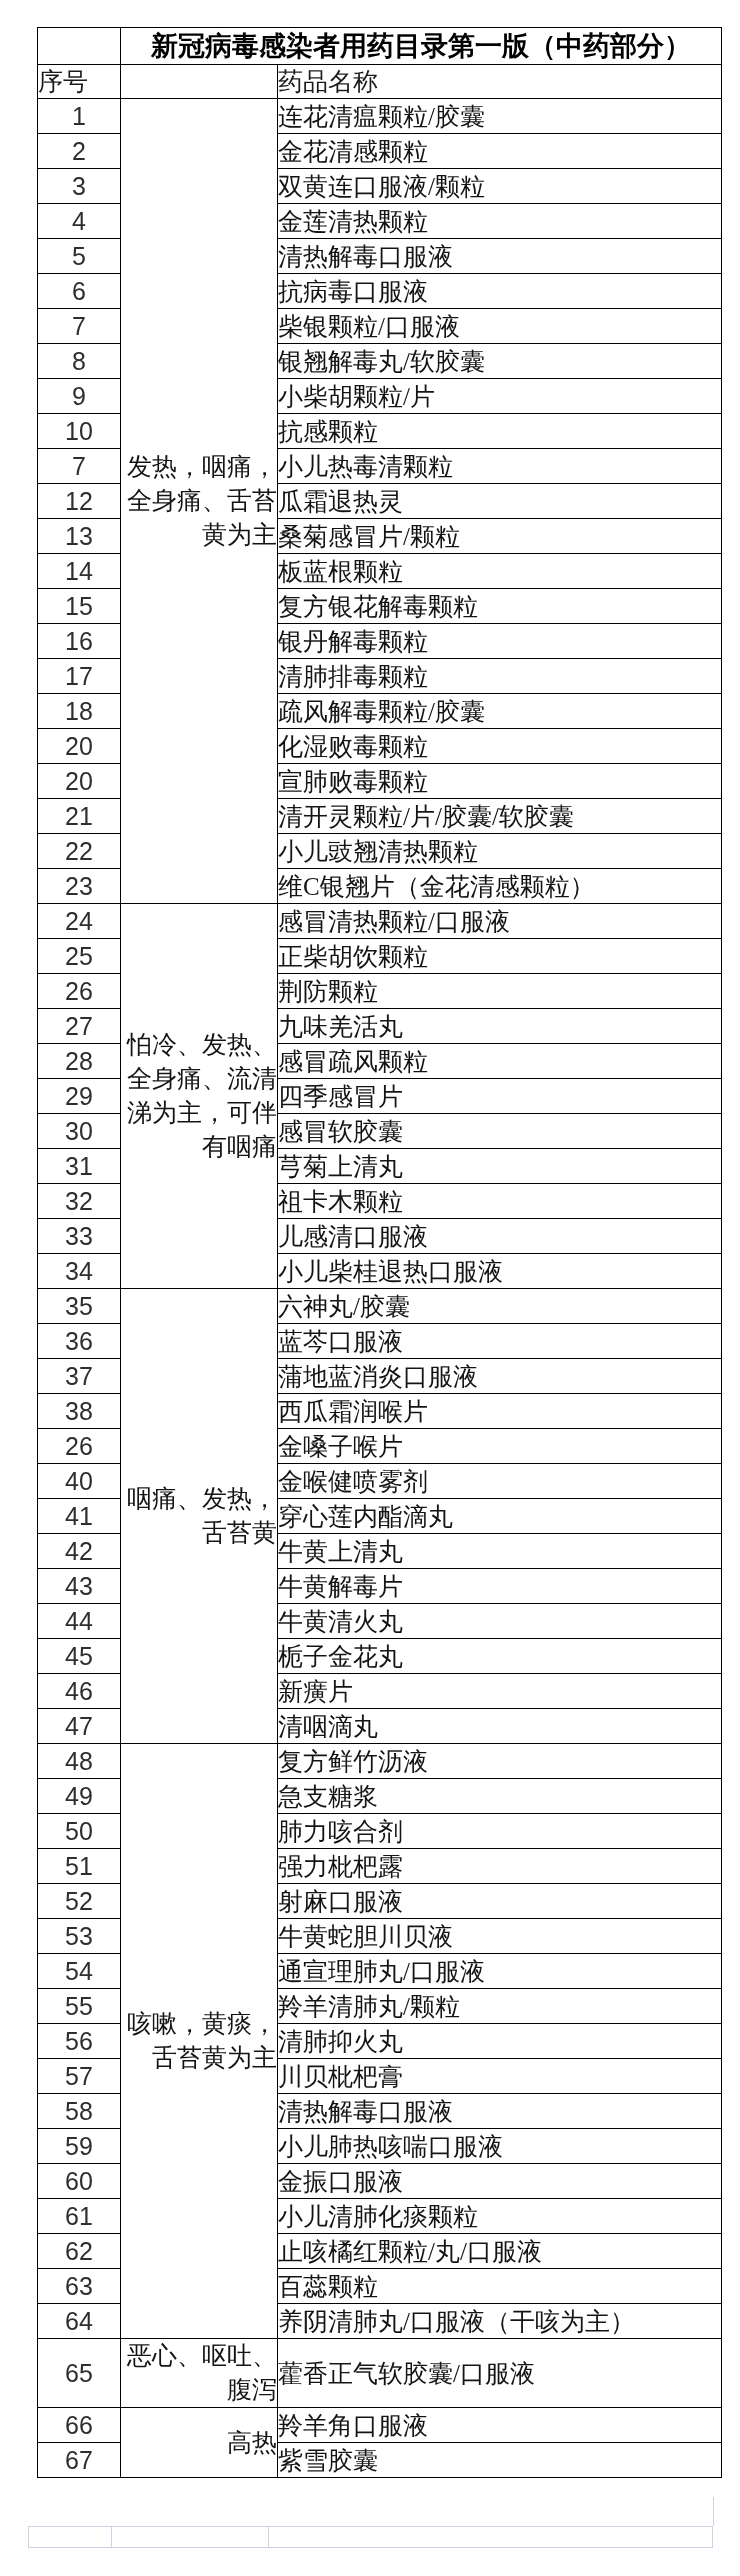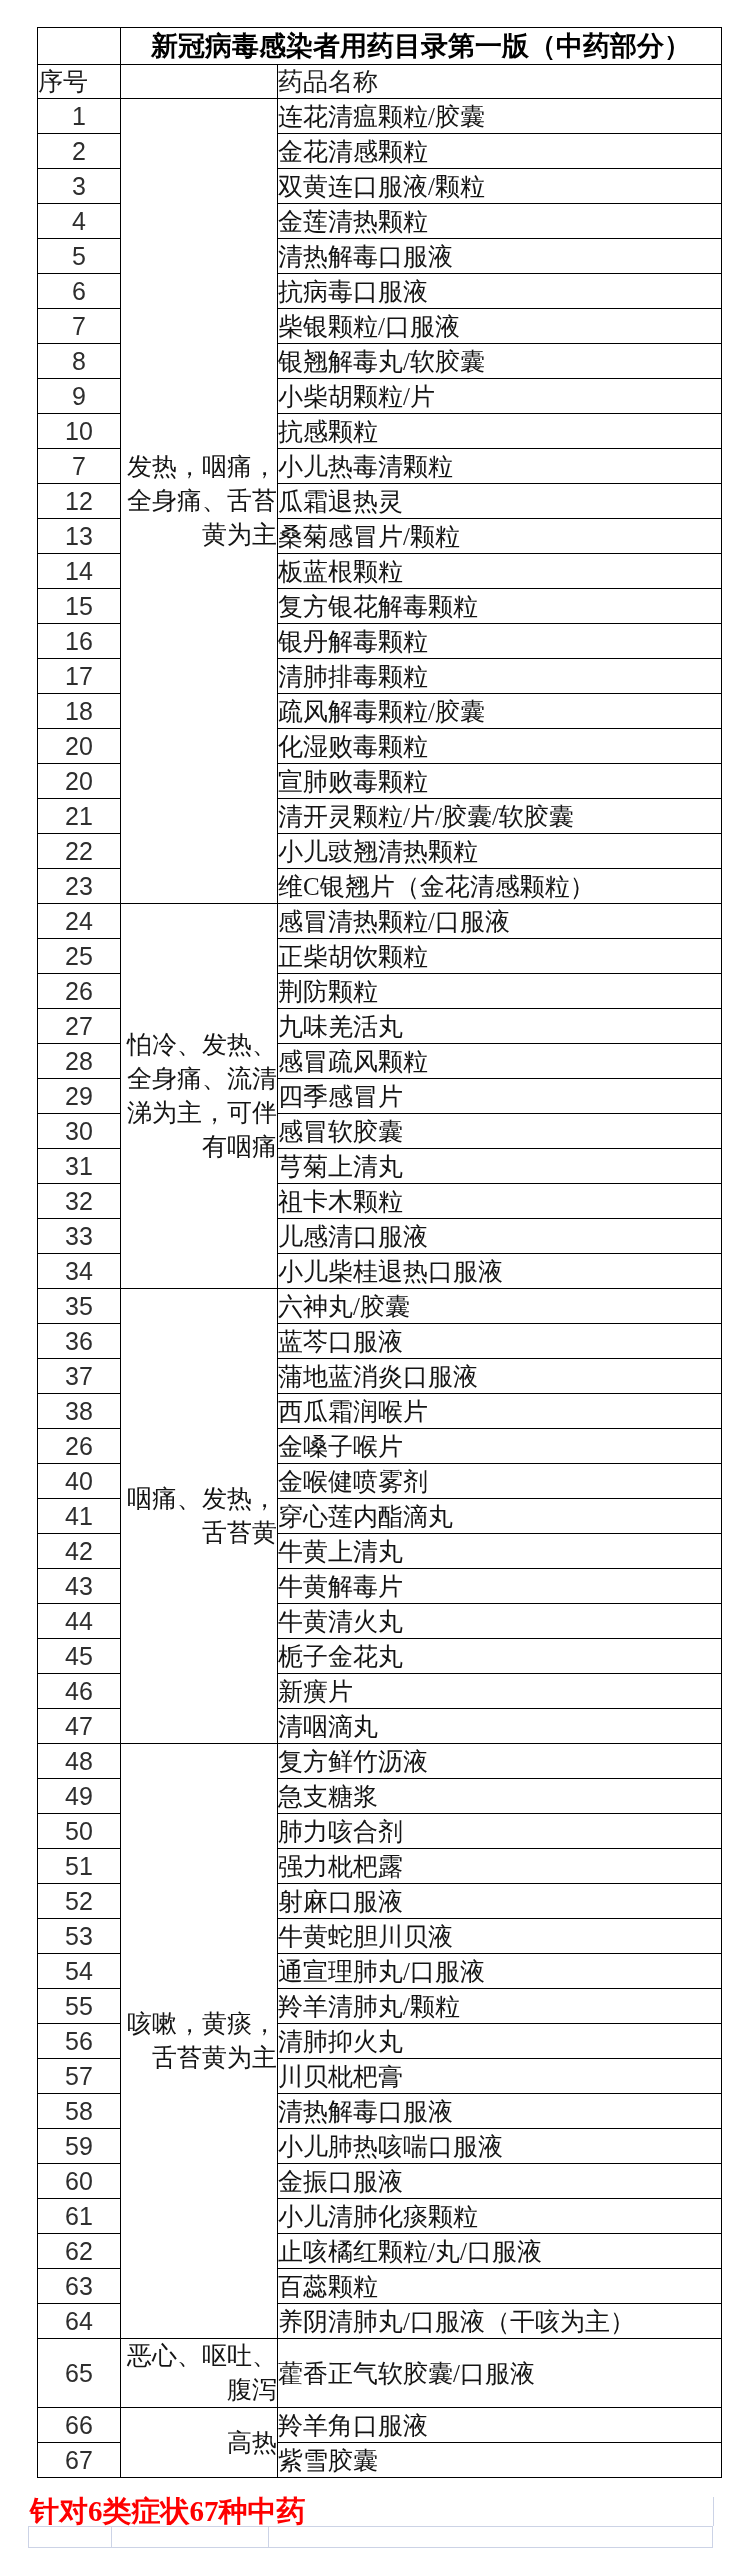--- a/index.html
+++ b/index.html
@@ -390,21 +390,20 @@
           <td class="symptom-cell" rowspan="2">高热</td>
           <td class="drug-cell">羚羊角口服液</td>
         </tr>
         <tr class="data-row">
           <td class="num-cell">67</td>
           <td class="drug-cell">紫雪胶囊</td>
         </tr>
       </tbody>
   </table>
 
-  <div class="note" style="color: rgb(254, 0, 0);">针对6类症状67种中药</div>
 
   <div class="ghost-col-line" style="background: rgb(204, 211, 230);"></div>
 
   <div class="ghost-row" style="border-color: rgb(204, 211, 230);">
     <div class="ghost-cell c1" style="border-right-color: rgb(204, 211, 230);"></div>
     <div class="ghost-cell c2" style="border-right-color: rgb(204, 211, 230);"></div>
     <div class="ghost-cell c3"></div>
   </div>
 
 </div>

